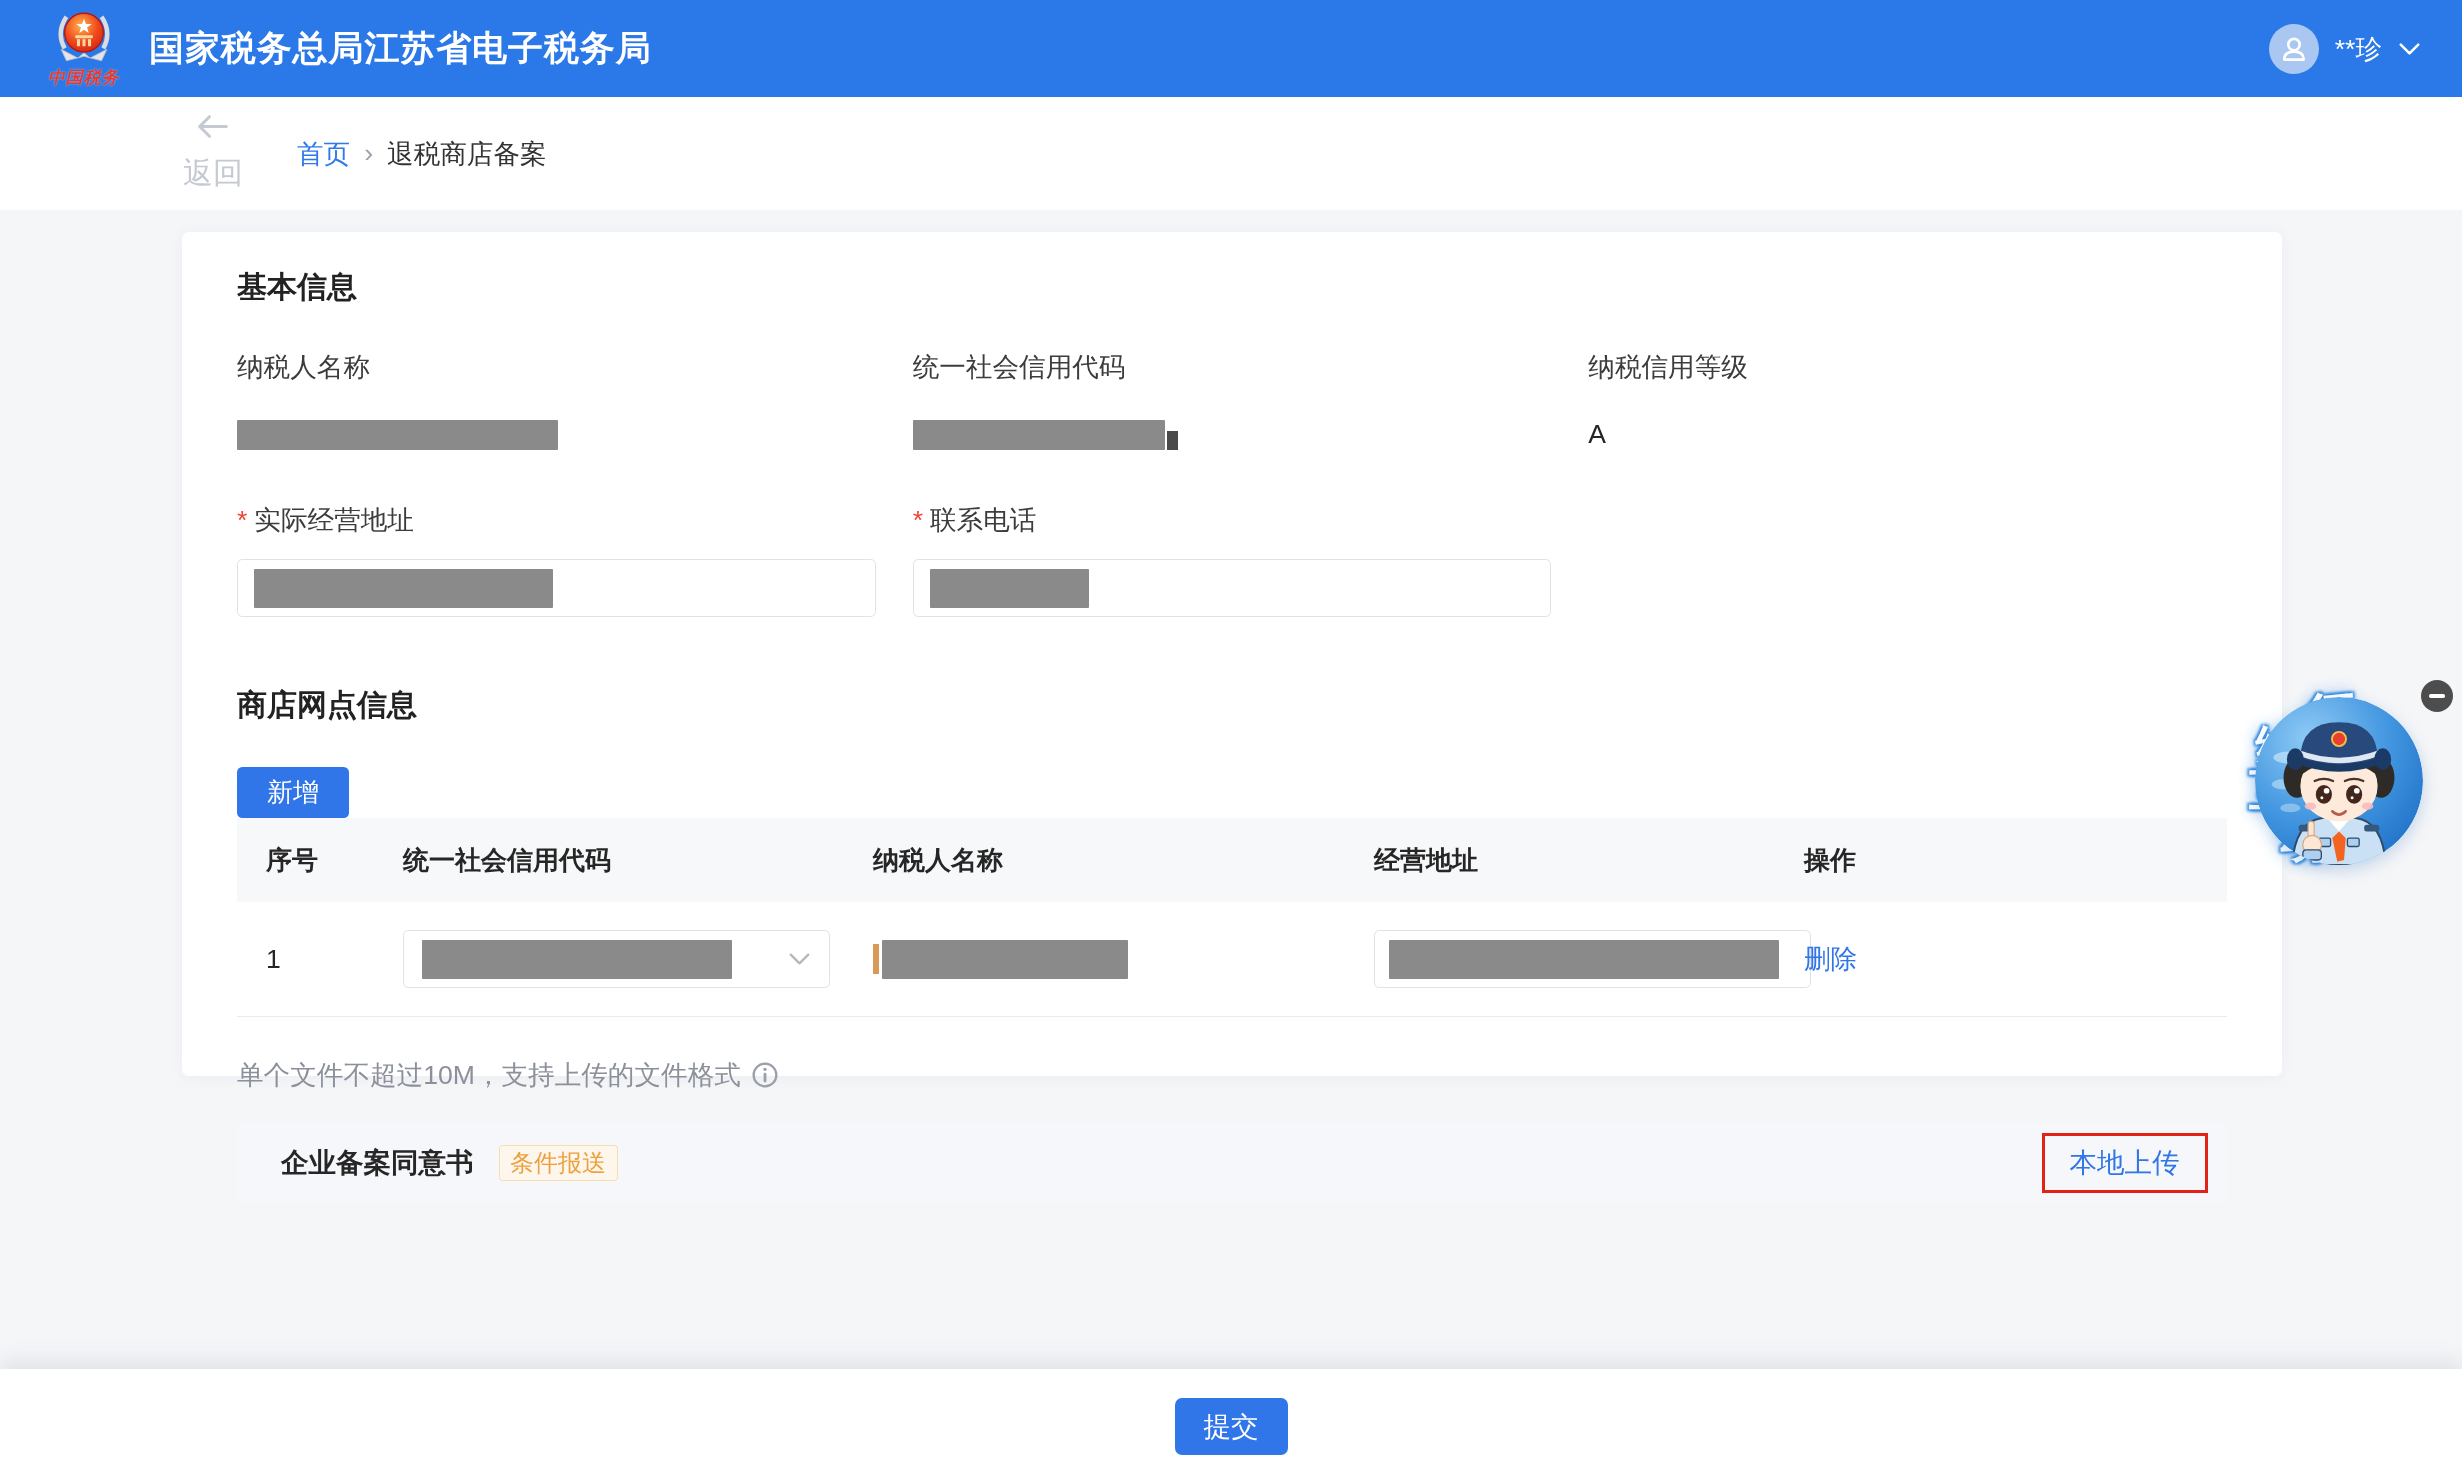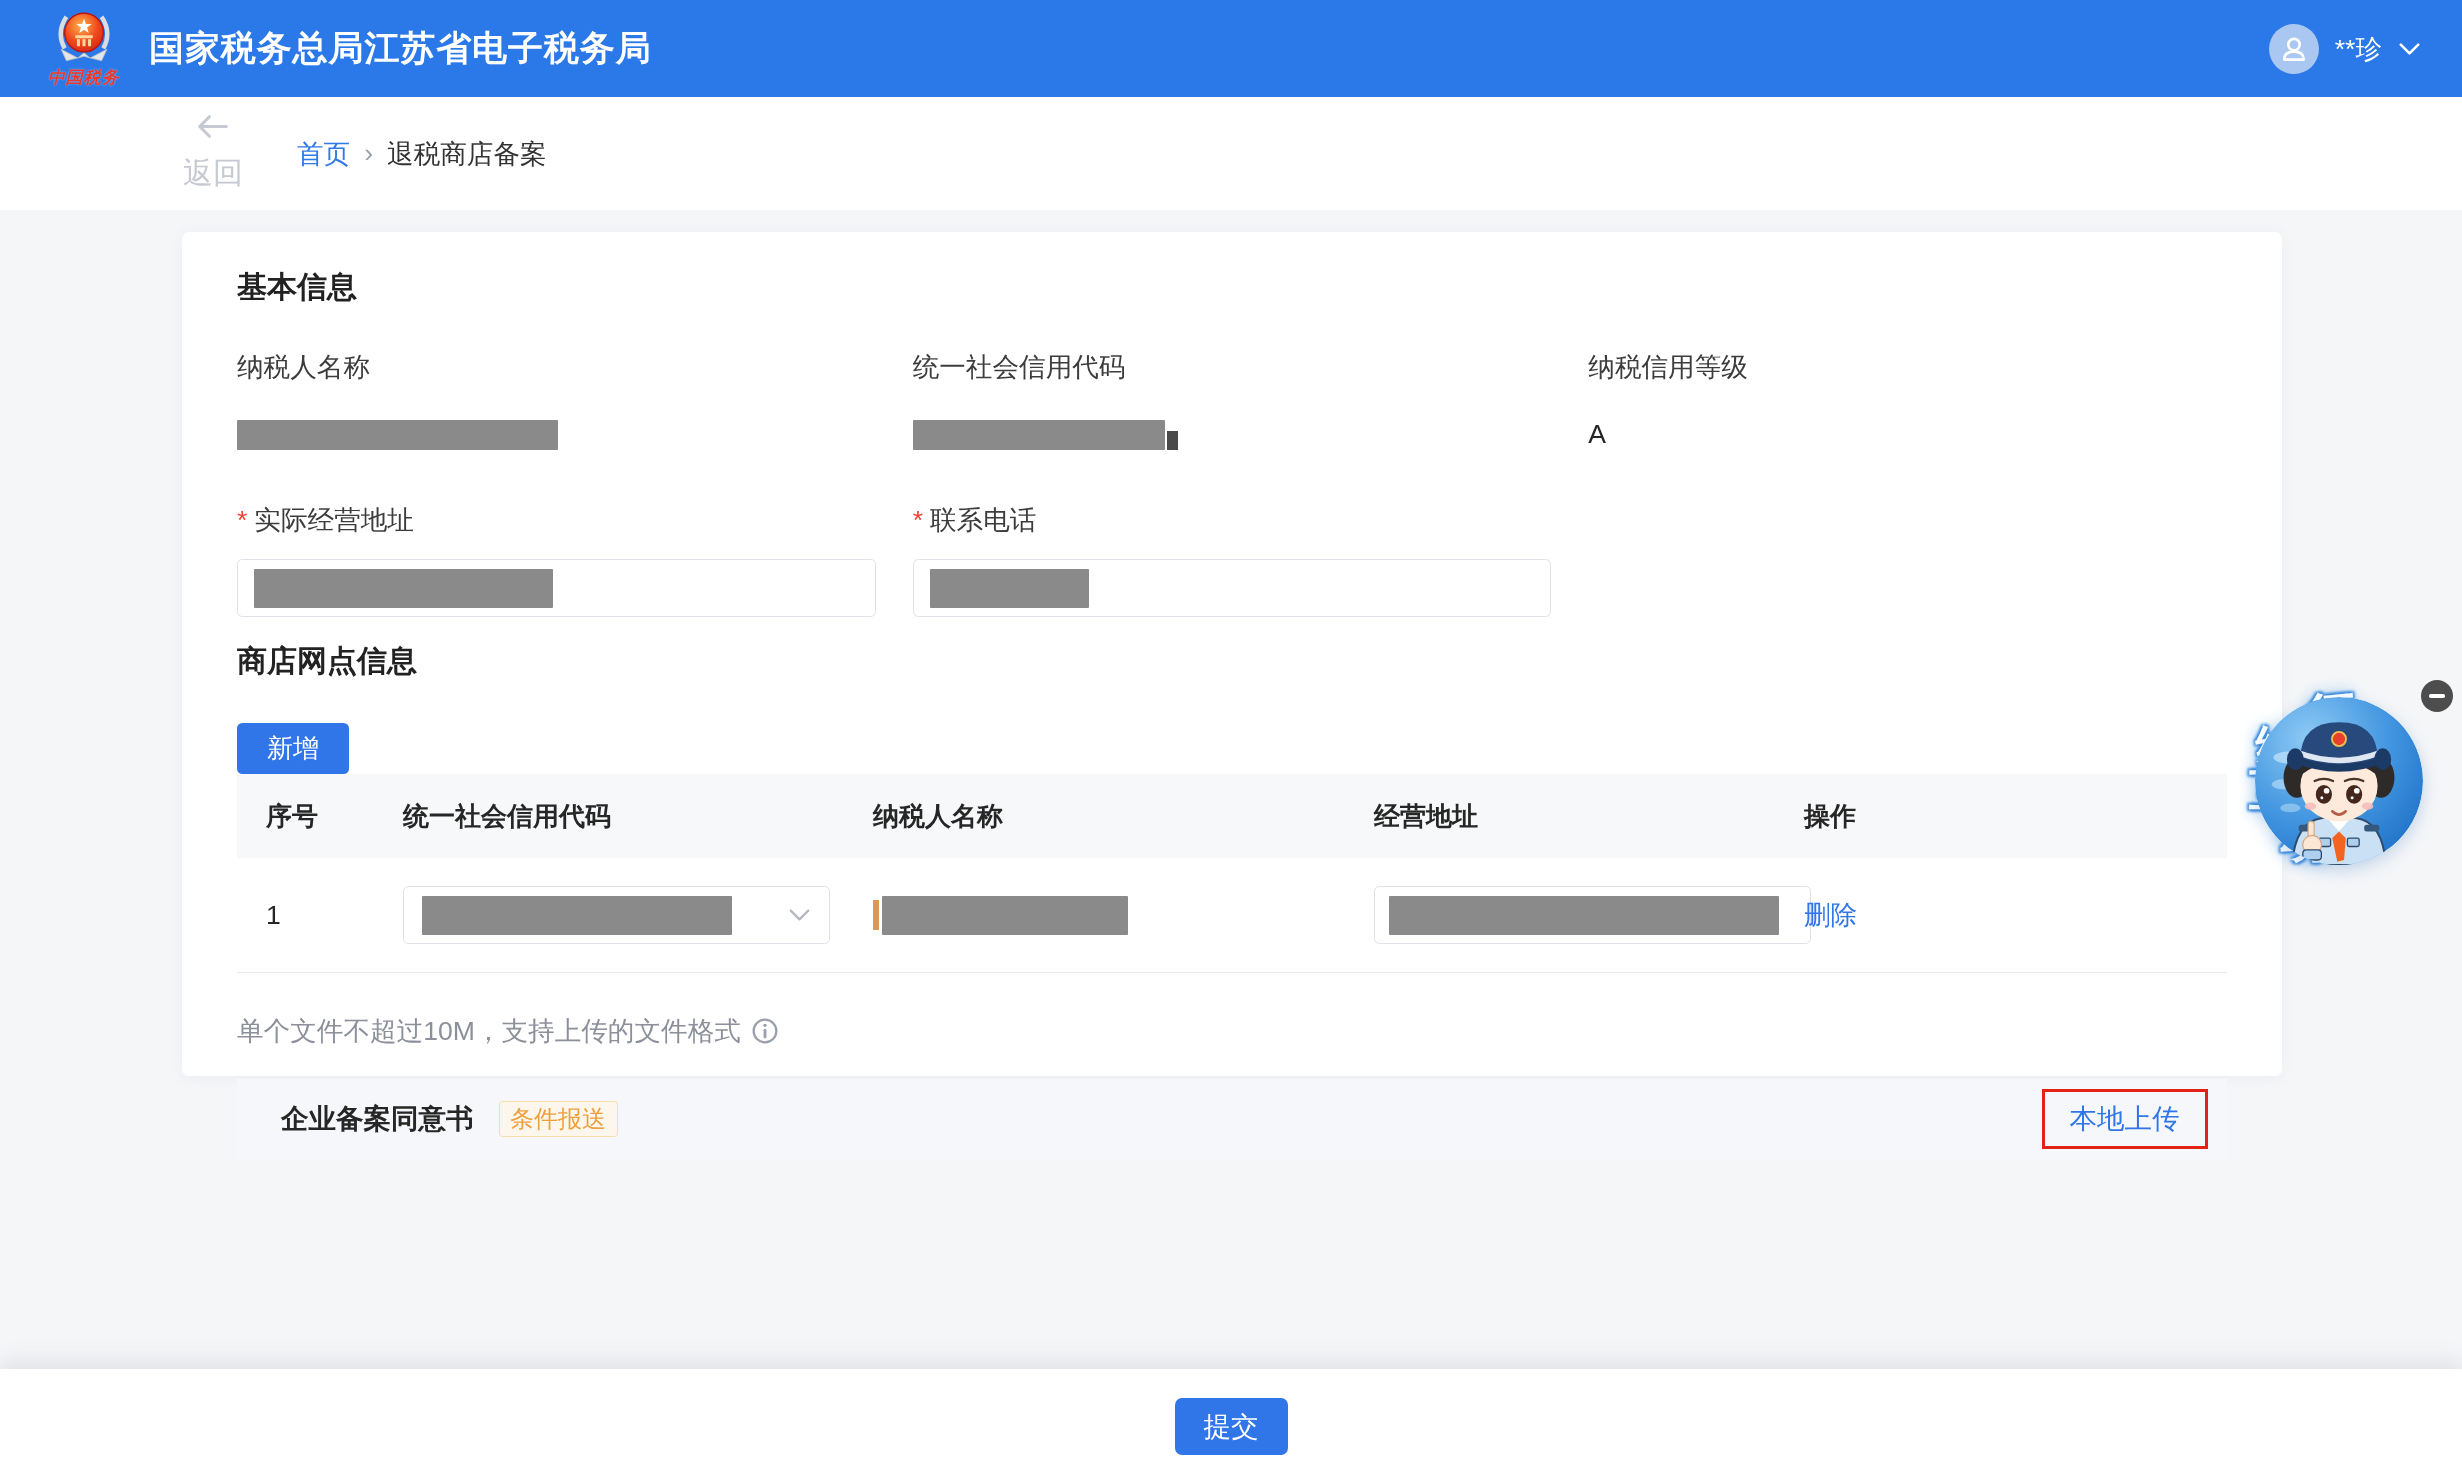--- a/index.html
+++ b/index.html
@@ -33,21 +33,21 @@
   .crumb-sep { color:#9ca1ab; font-size:26.6px; margin:0 14px; }
   .crumb-current { color:#333; font-size:26.6px; }
   
   .card {
     position:absolute; left:182px; top:232px; width:2100px; height:844px;
     background:#fff; border-radius:7px; box-shadow:0 1.8px 14px rgba(40,60,90,.05);
     padding:35px 55px 0 55px;
   }
   .section-title { font-size:30px; font-weight:bold; color:#222; }
   .grid3 { display:grid; grid-template-columns:1fr 1fr 1fr; column-gap:37px; }
-  .mt46 { margin-top:41px; } .mt56 { margin-top:50px; } .mt52 { margin-top:24px; }
+  .mt46 { margin-top:41px; } .mt56 { margin-top:50px; } .mt52 { margin-top:68px; }
   .field-label { font-size:26.6px; color:#3c3c3c; }
   .req { color:#f04134; margin-right:7px; }
   .field-value { margin-top:32px; height:35px; display:flex; align-items:center; }
   .redact { background:#8a8a8a; border-radius:0.9px; display:inline-block; }
   .remnant { background:#4a4a4a; width:10.6px; height:19.5px; margin-left:2.7px; margin-top:12.4px; display:inline-block; }
   .input-box {
     margin-top:21px; height:58px; border:1.8px solid #dfe2e8; border-radius:5.3px;
     background:#fff; display:flex; align-items:center; padding:0 16px;
   }
   

